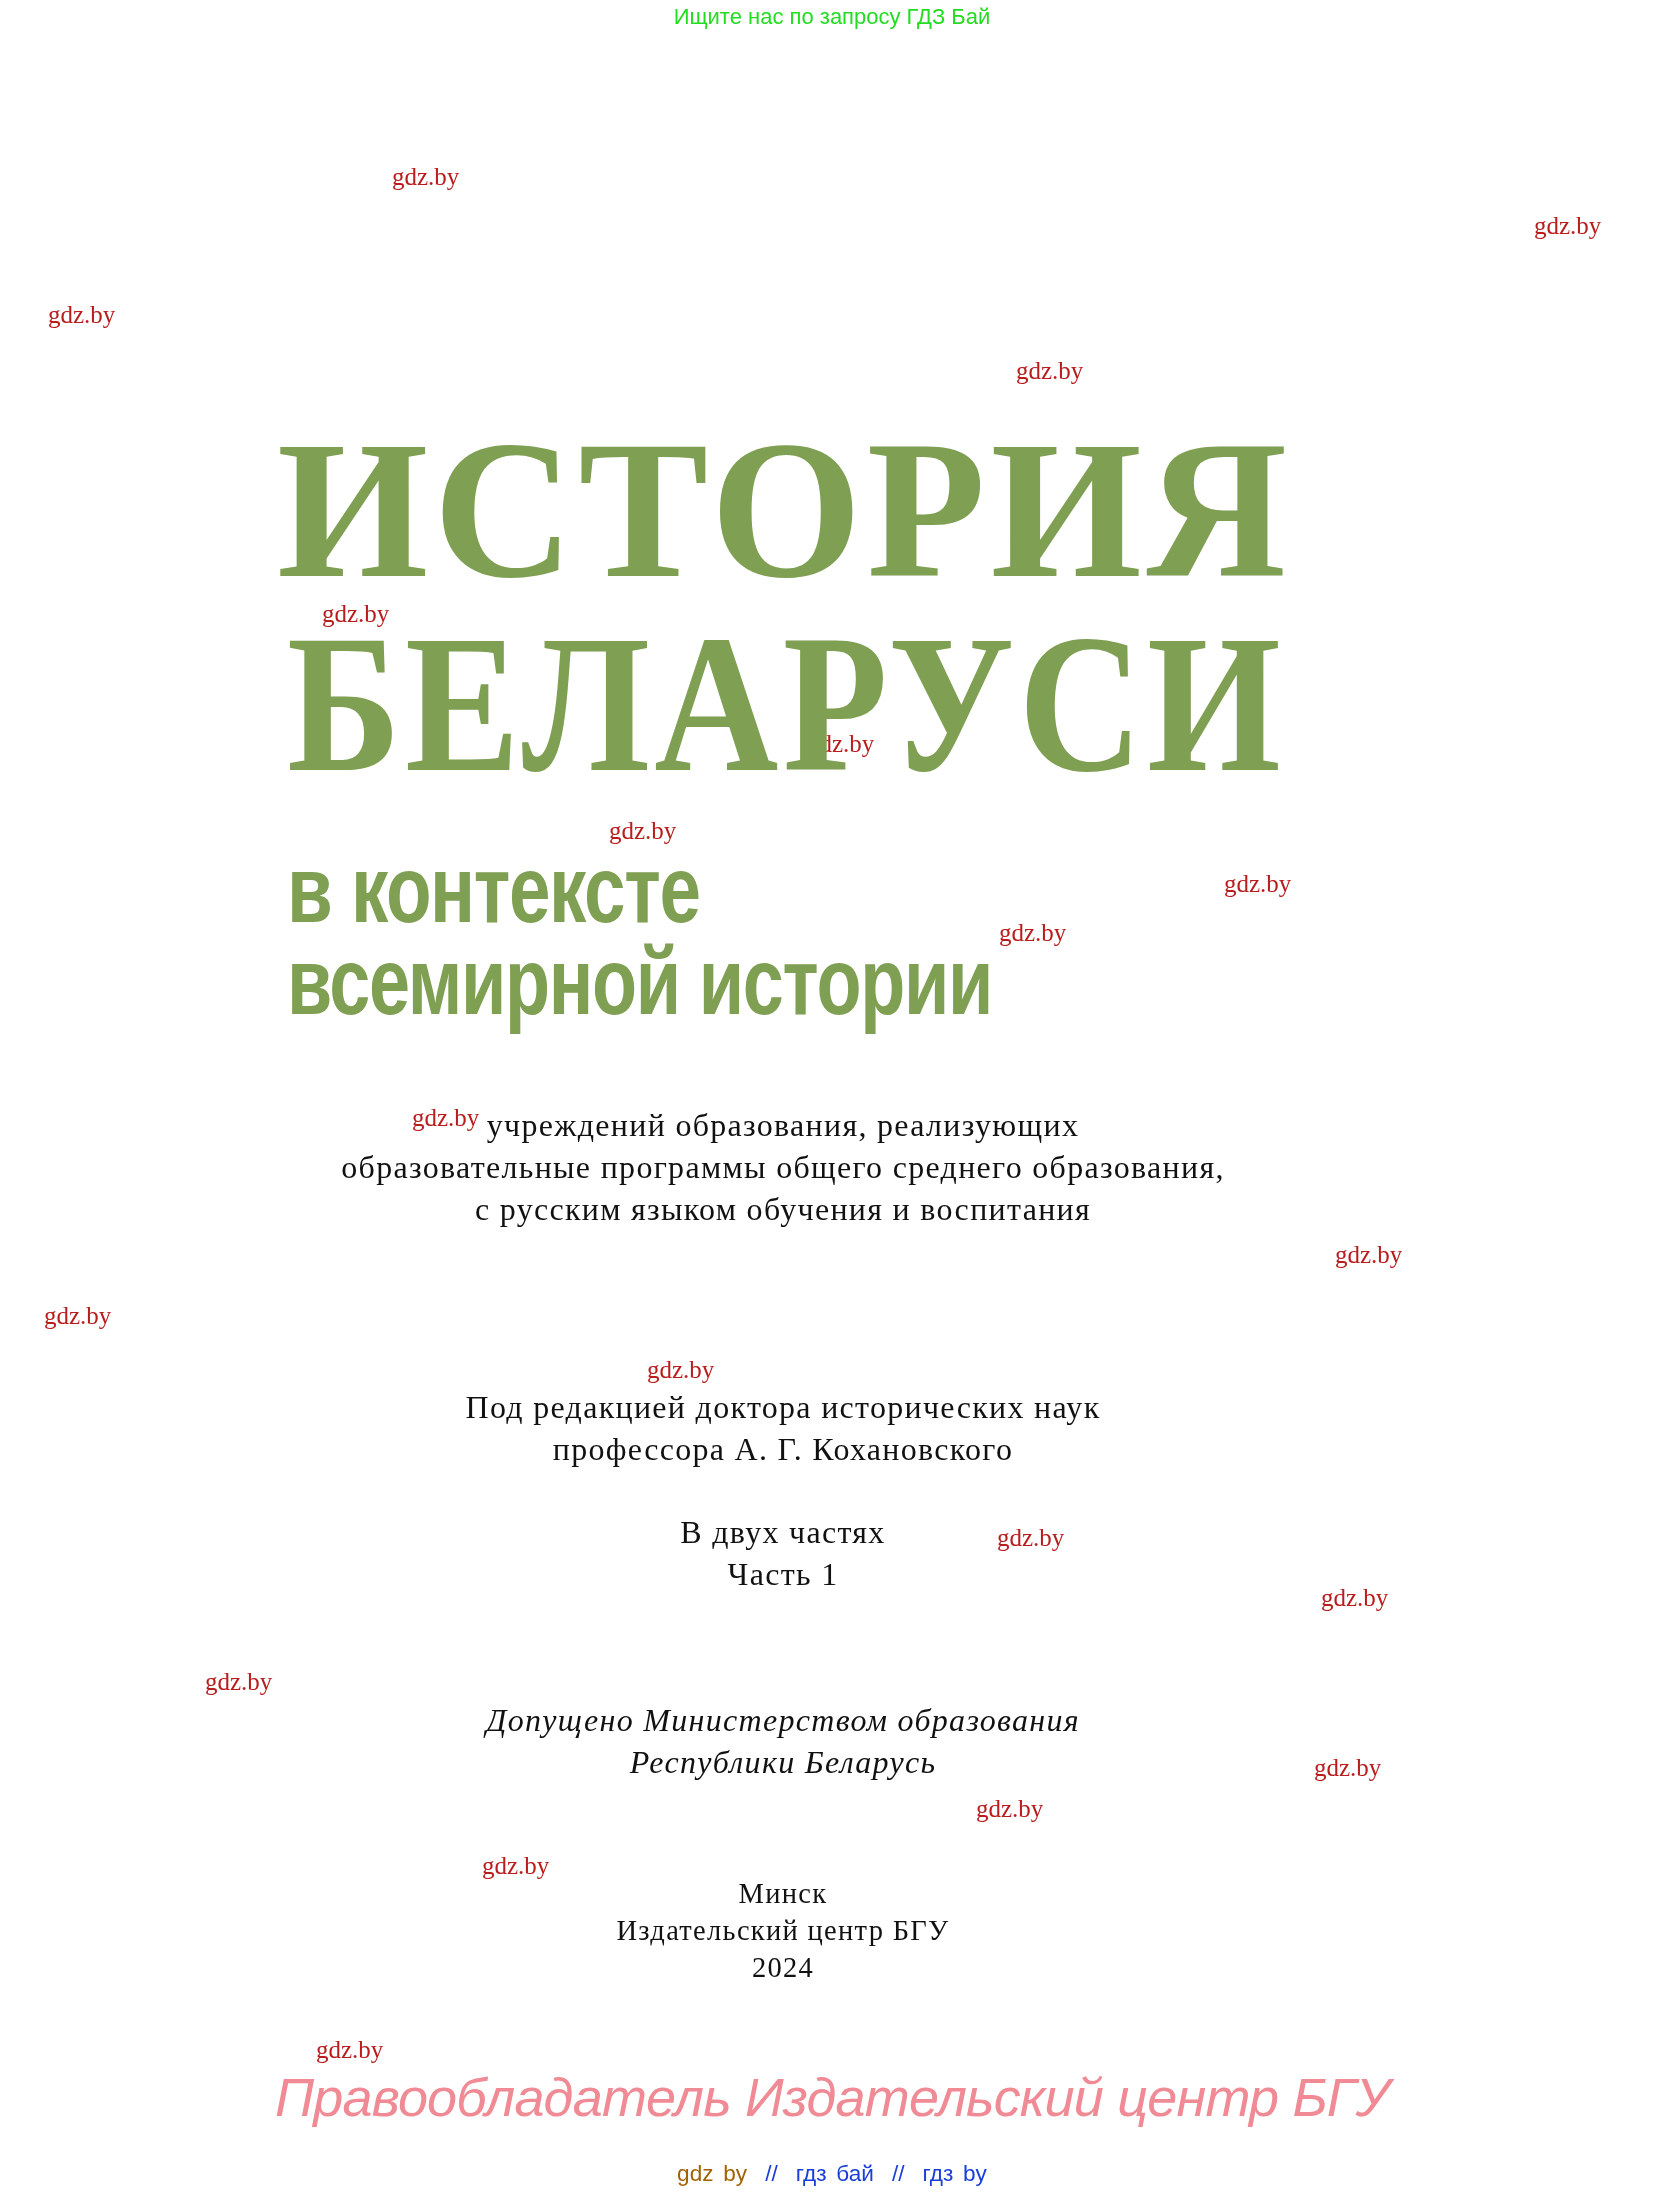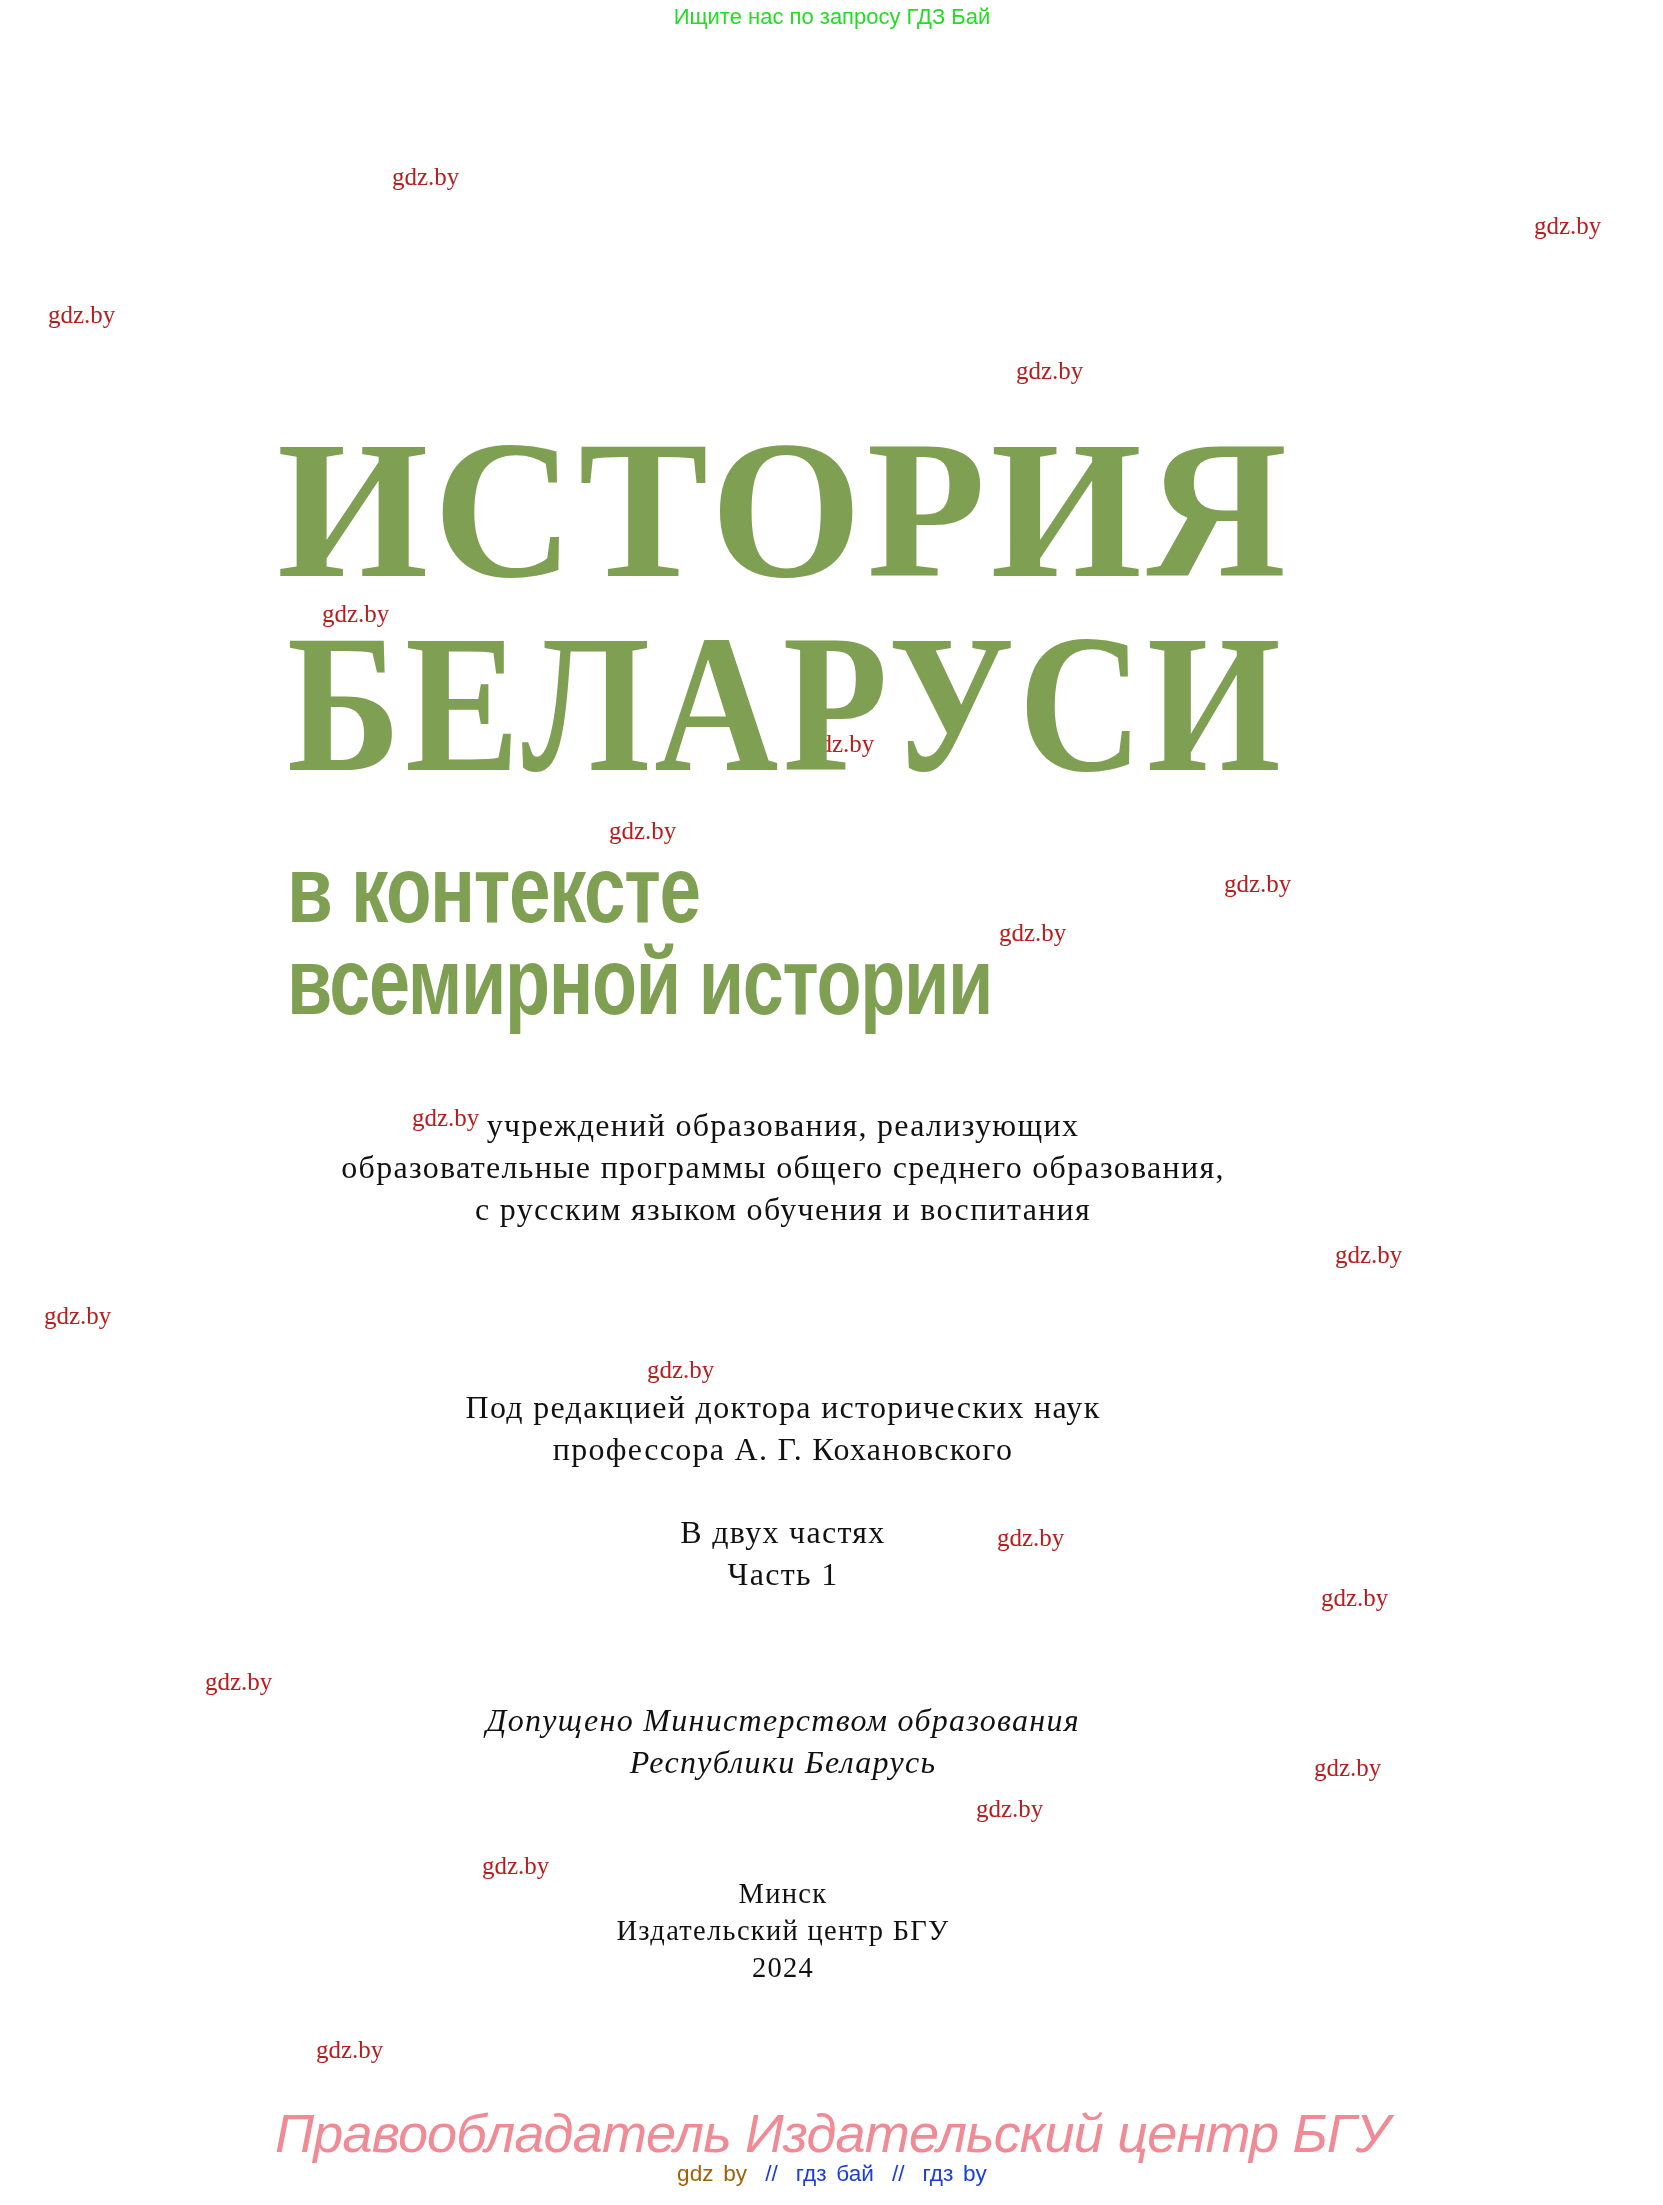--- a/index.html
+++ b/index.html
@@ -29,21 +29,21 @@
     font-family: "Liberation Serif", serif; color: #111111;
     letter-spacing: 1.3px;
   }
   .body-text { font-size: 32px; line-height: 42px; }
   .body-text .num { font-weight: bold; }
   .italic-text { font-style: italic; font-size: 32px; line-height: 42px; }
   .pub-text { font-size: 28.5px; line-height: 37px; }
   .copyright {
     left: 0; width: 1664px; text-align: center; top: 2064px;
     font-family: "Liberation Sans", sans-serif; font-style: italic;
-    font-size: 54px; line-height: 67px; letter-spacing: -0.8px; margin-top: 36px;
+    font-size: 54px; line-height: 67px; letter-spacing: -0.8px;
   }
   .footer {
     left: 0; width: 1664px; text-align: center; top: 2160px;
     font-family: "Liberation Sans", sans-serif; font-size: 22.6px; line-height: 28.5px;
     word-spacing: 3.4px;
   }
   .footer a { text-decoration: none; }
   .sep { padding: 0 8.4px; }
 </style>
 </head>

